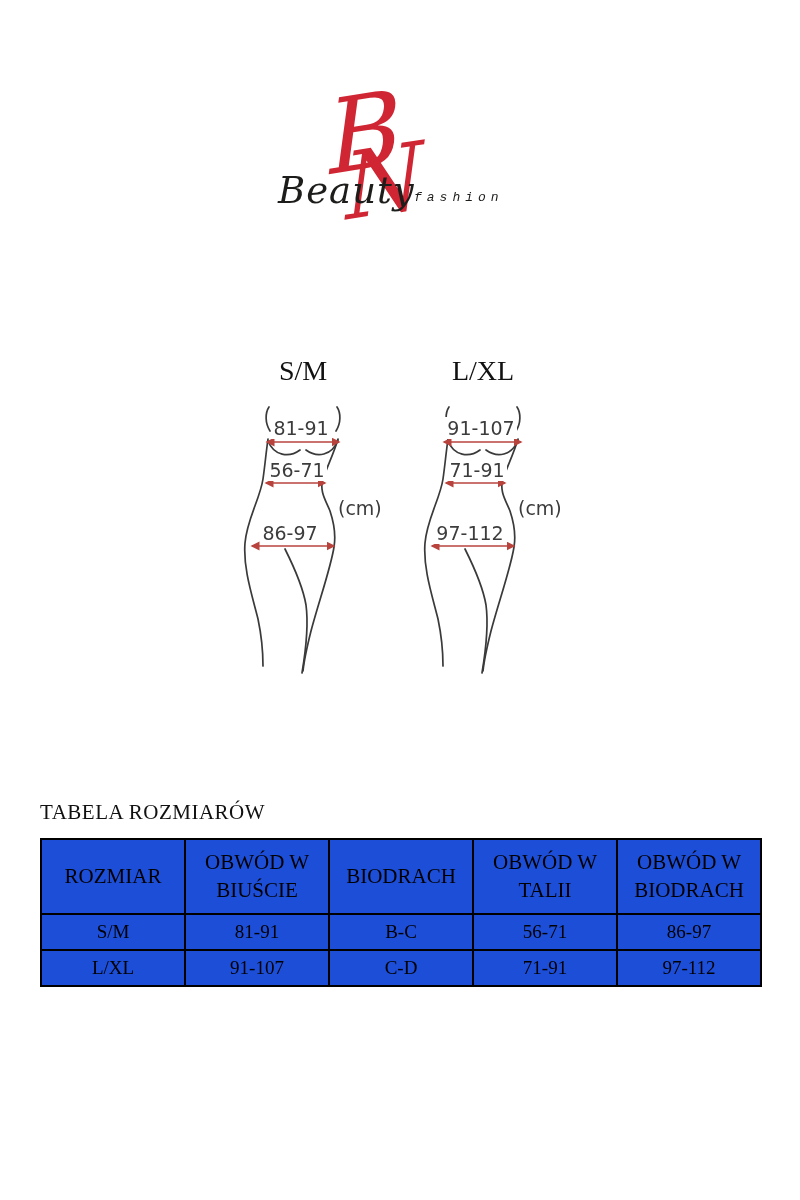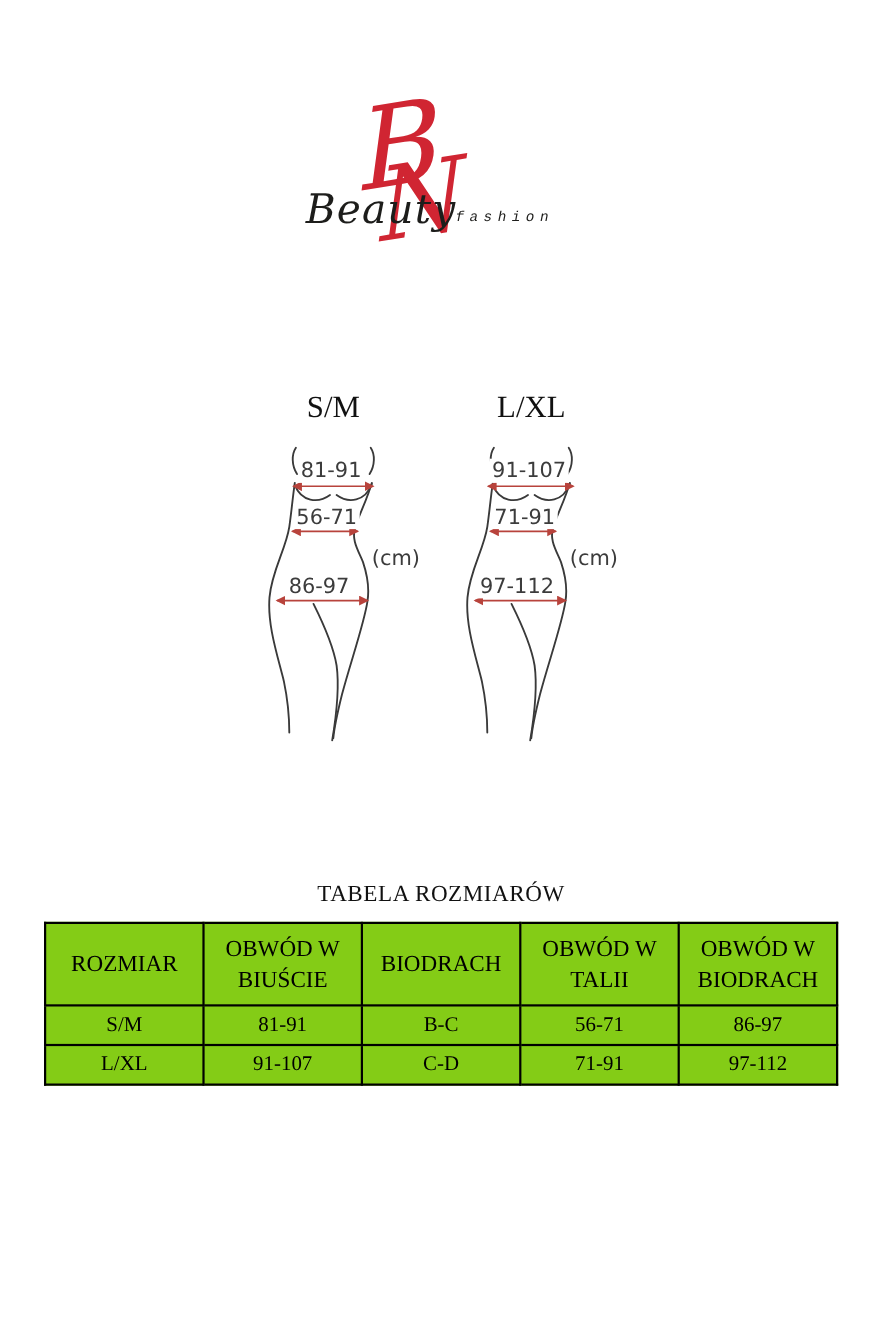--- a/index.html
+++ b/index.html
@@ -60,26 +60,26 @@
   .lbl-waist i{margin-left:-12px;}
   .lbl-hip{top:167px;}
   .lbl-hip i{margin-left:-26px;}
   .lbl-cm{
     position:absolute;left:104px;top:142px;
     font-family:"DejaVu Sans",sans-serif;font-size:19px;color:#3c3c3c;z-index:3;
     background:#fff;padding:0 1px;text-align:right;
   }
   
   .table-title{
-    position:absolute;left:40px;top:800px;width:722px;text-align:center;
+    position:absolute;left:40px;top:800px;width:722px;text-align:left;
     font-size:21px;letter-spacing:0.5px;color:#111;
   }
   table.size-table{
     position:absolute;left:40px;top:838px;width:722px;
-    border-collapse:collapse;table-layout:fixed;background:#84cc16;
+    border-collapse:collapse;table-layout:fixed;background:#1d4ed8;
   }
   table.size-table th,table.size-table td{
     border:2px solid #000;text-align:center;vertical-align:middle;padding:0 4px;
   }
   table.size-table th{height:73px;font-size:21px;font-weight:normal;line-height:1.3;}
   table.size-table td{height:34px;font-size:19px;}
 </style>
 </head>
 <body>
 

